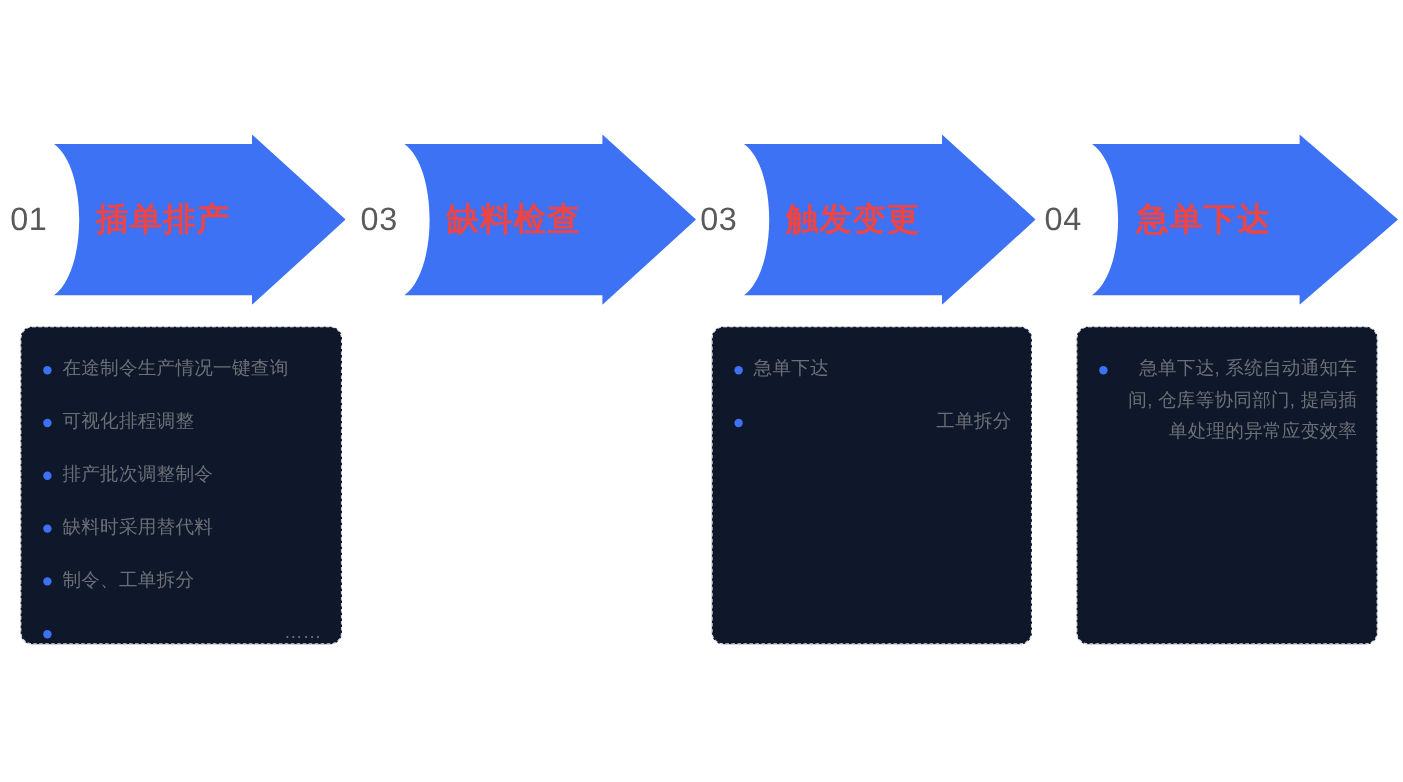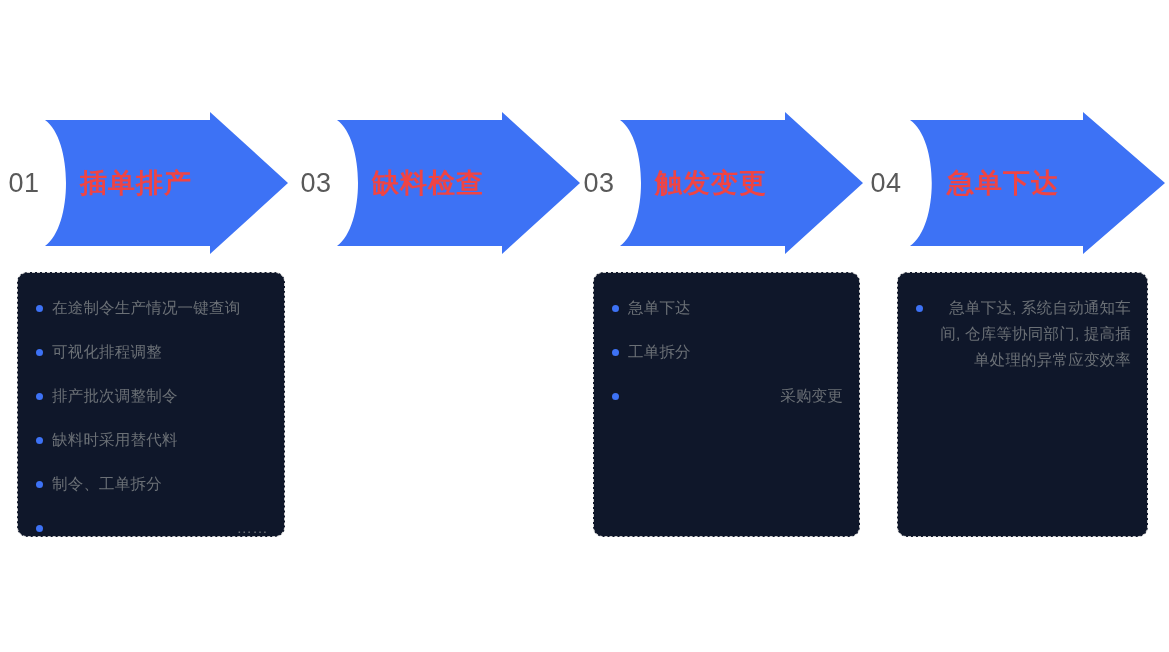--- a/index.html
+++ b/index.html
@@ -211,24 +211,20 @@
     <div class="card" style="left:593px; width:267px;">
       <ul class="bullet-list">
         <li class="bullet-item">
           <span class="bullet-dot"></span>
           <span>急单下达</span>
         </li>
         <li class="bullet-item">
           <span class="bullet-dot"></span>
           <span>工单拆分</span>
         </li>
-        <li class="bullet-item">
-          <span class="bullet-dot"></span>
-          <span>采购变更</span>
-        </li>
       </ul>
     </div>
 
     <div class="card" style="left:897px; width:251px;">
       <ul class="bullet-list">
         <li class="bullet-item">
           <span class="bullet-dot"></span>
           <span>急单下达, 系统自动通知车间, 仓库等协同部门, 提高插单处理的异常应变效率</span>
         </li>
       </ul>

